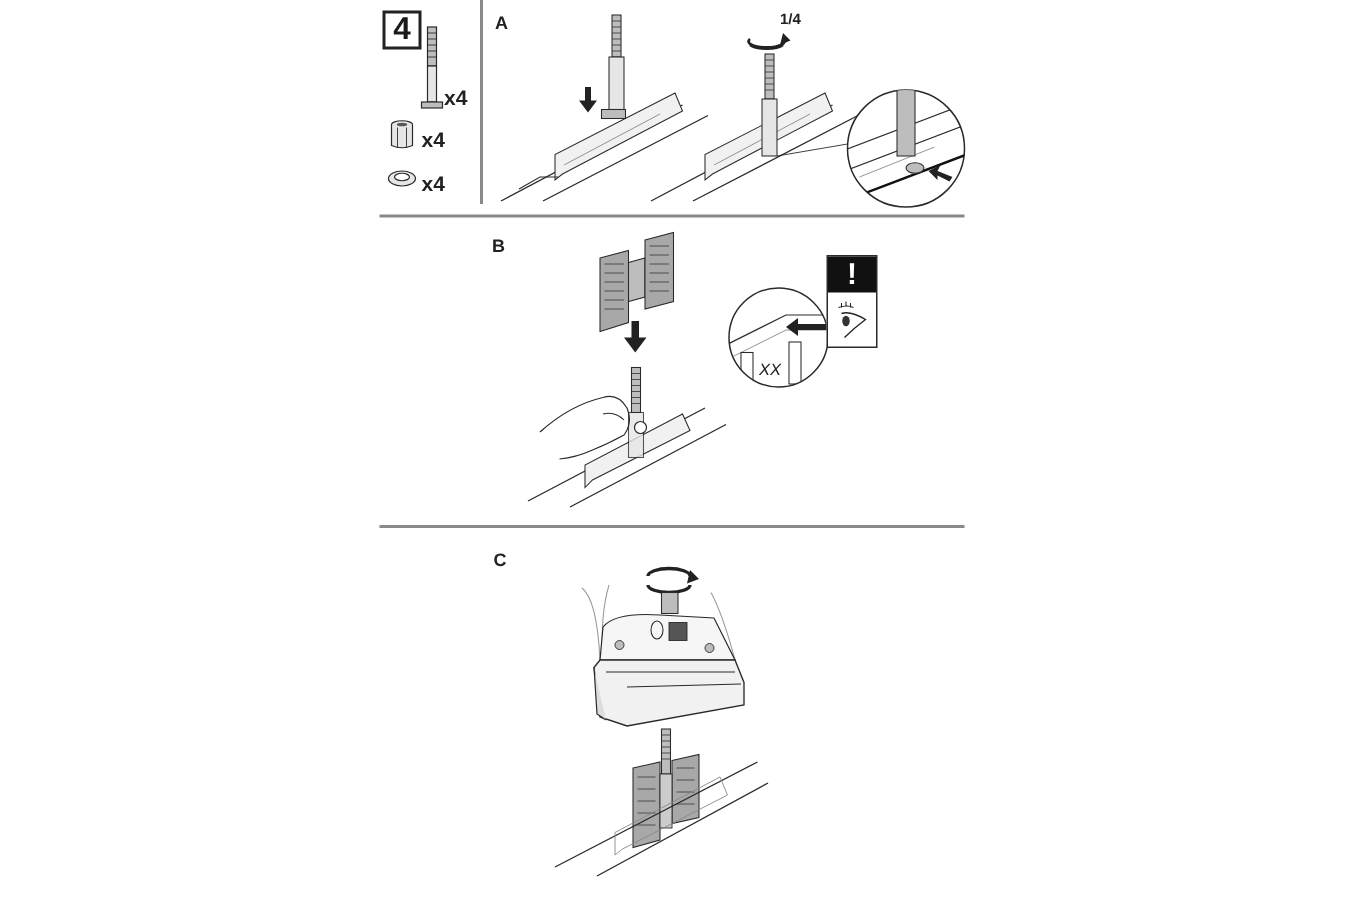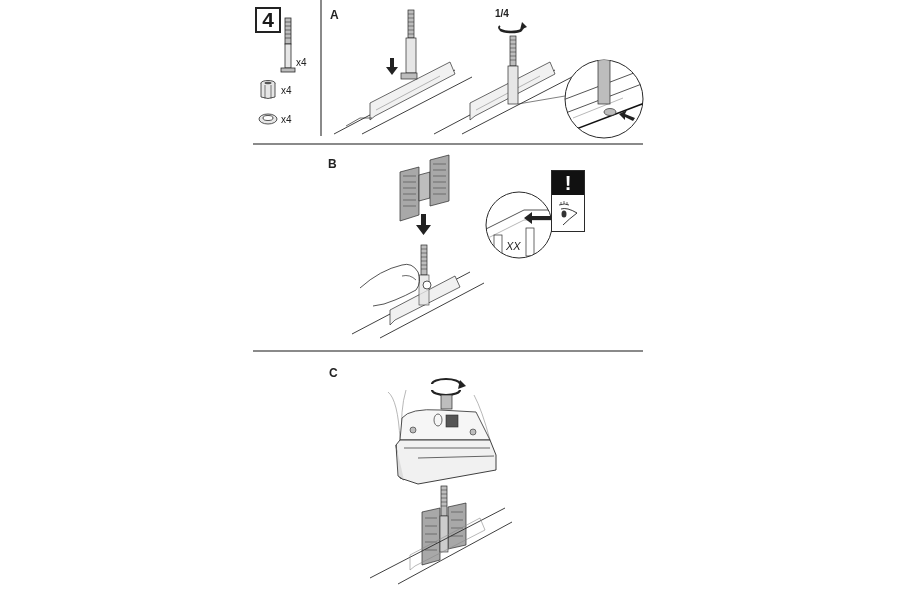--- a/index.html
+++ b/index.html
@@ -4,21 +4,21 @@
 <style>
   html, body { margin:0; padding:0; background:#ffffff; }
   body { width:900px; height:600px; position:relative; overflow:hidden;
          font-family:"Liberation Sans", sans-serif; color:#1a1a1a; }
   .abs { position:absolute; }
   .divider-h { position:absolute; height:1.5px; background:#8a8a8a; }
   .divider-v { position:absolute; width:1.5px; background:#8a8a8a; }
   .step-box { position:absolute; left:255px; top:7px; width:26px; height:26px;
               border:2px solid #222; box-sizing:border-box;
               font-weight:bold; font-size:21px; text-align:center; line-height:22px; }
-  .qty { position:absolute; font-weight:normal; font-size:10px; color:#222; }
+  .qty { position:absolute; font-weight:bold; font-size:14px; color:#222; }
   .sec-label { position:absolute; font-weight:bold; font-size:12px; color:#222; }
   .rot-label { position:absolute; font-weight:bold; font-size:10px; color:#222; }
   svg { position:absolute; overflow:visible; }
 </style>
 </head>
 <body>
 
 <div class="step-box">4</div>
 
 <div class="abs">
@@ -66,21 +66,21 @@
   <path d="M372 118 L360 118 L346 126" stroke="#2a2a2a" stroke-width="0.7" fill="none"></path>
 
   <rect x="408" y="10" width="6" height="28" fill="#bdbdbd" stroke="#2a2a2a" stroke-width="0.7"></rect>
   <path d="M408 14h6M408 18h6M408 22h6M408 26h6M408 30h6M408 34h6" stroke="#2a2a2a" stroke-width="0.5"></path>
   <rect x="406" y="38" width="10" height="35" fill="#e6e6e6" stroke="#2a2a2a" stroke-width="0.7"></rect>
   <rect x="401" y="73" width="16" height="6" fill="#bdbdbd" stroke="#2a2a2a" stroke-width="0.7"></rect>
 
   <path d="M390 58 L394 58 L394 67 L398 67 L392 75 L386 67 L390 67 Z" fill="#222"></path>
 </svg>
 
-<div class="rot-label" style="left:495px;top:8px;">1/4</div>
+<div class="rot-label" style="left:520px;top:8px;">1/4</div>
 
 <svg style="left:430px;top:18px;" width="130" height="120" viewBox="430 18 130 120">
 
   <path d="M500 26 A12 4 0 1 0 522 26" stroke="#222" stroke-width="1.8" fill="none"></path>
   <path d="M522 22 L527 27 L520 30 Z" fill="#222"></path>
   <path d="M522 30 A12 4 0 0 1 500 30" stroke="#222" stroke-width="1.8" fill="none"></path>
 
   <path d="M434 134 L555 70" stroke="#2a2a2a" stroke-width="0.9" fill="none"></path>
   <path d="M462 134 L572 77" stroke="#2a2a2a" stroke-width="0.9" fill="none"></path>
   <path d="M470 120 L470 103 L550 62 L555 74 L475 116 Z" fill="#f1f1f1" stroke="#2a2a2a" stroke-width="0.7"></path>

